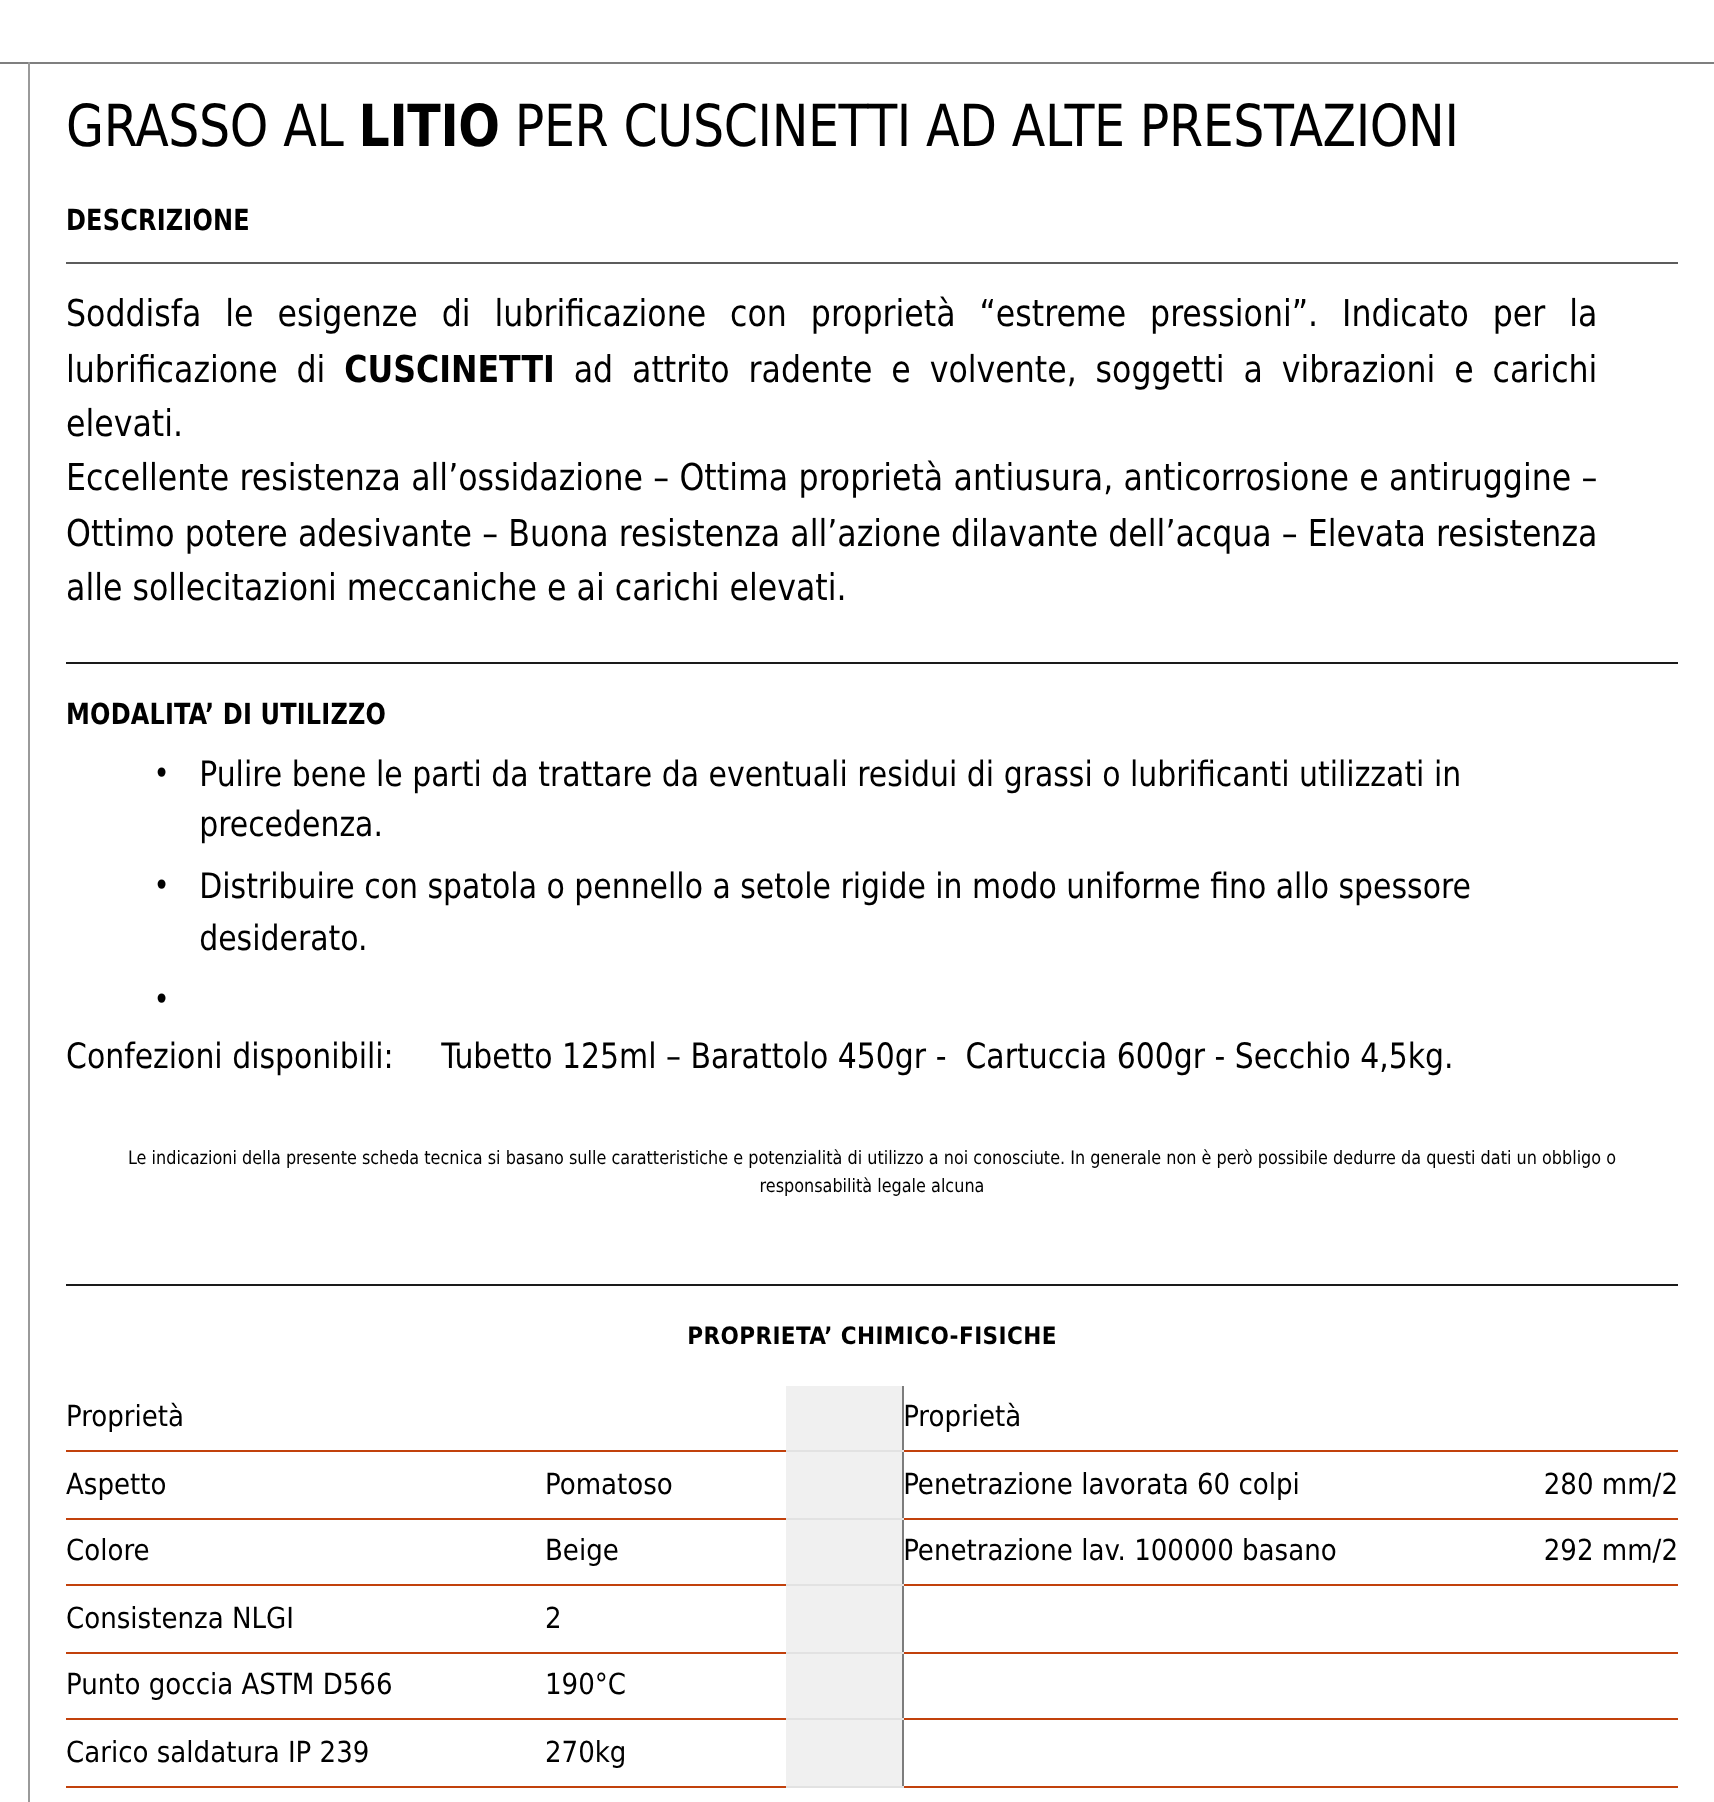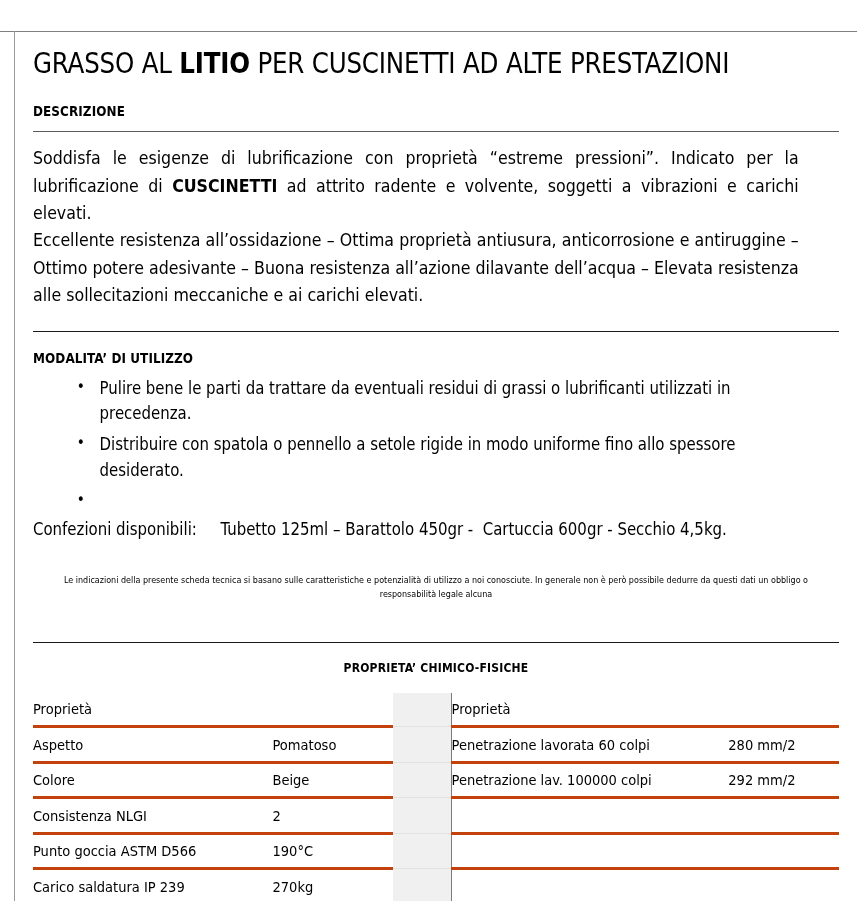--- a/index.html
+++ b/index.html
@@ -165,29 +165,29 @@
     border-collapse: collapse;
     width: 100%;
     table-layout: fixed;
     font-family: "DejaVu Sans Condensed", "Liberation Sans Narrow", "Liberation Sans", sans-serif;
     font-size: 14.5px;
   }
   table.props td {
     padding: 0;
     vertical-align: middle;
     height: 32.5px;
-    border-bottom: 3px solid #c2410c;
+    border-bottom: 1px solid #c2410c;
     white-space: nowrap;
     overflow: hidden;
   }
   td.c-name   { width: 238px; padding-left: 16px; }
   td.c-val    { width: 120px; }
   td.c-gap    { width: 57px; background: #f0f0f0; border-bottom-color: #dcdcdc; }
   td.c-rname  { padding-left: 6px; border-left: 1px solid #7d7d7d; width: 275px; }
-  td.c-rval   { width: 110px; }
+  td.c-rval   { width: 110px; text-align: right; }
 
   
   table.props td.c-gap { border-bottom: 1px solid #e2e2e2; }
 
   .spacer-12 { height: 12px; }
   .spacer-18 { height: 18px; }
   .spacer-22 { height: 22px; }
 </style>
 </head>
 <body>
@@ -257,21 +257,21 @@
           <td class="c-val">Pomatoso</td>
           <td class="c-gap"></td>
           <td class="c-rname">Penetrazione lavorata 60 colpi</td>
           <td class="c-rval">280 mm/2</td>
         </tr>
 
         <tr>
           <td class="c-name">Colore</td>
           <td class="c-val">Beige</td>
           <td class="c-gap"></td>
-          <td class="c-rname">Penetrazione lav. 100000 colpi</td>
+          <td class="c-rname">Penetrazione lav. 100000 basano</td>
           <td class="c-rval">292 mm/2</td>
         </tr>
 
         <tr>
           <td class="c-name">Consistenza NLGI</td>
           <td class="c-val">2</td>
           <td class="c-gap"></td>
           <td class="c-rname"></td>
           <td class="c-rval"></td>
         </tr>

